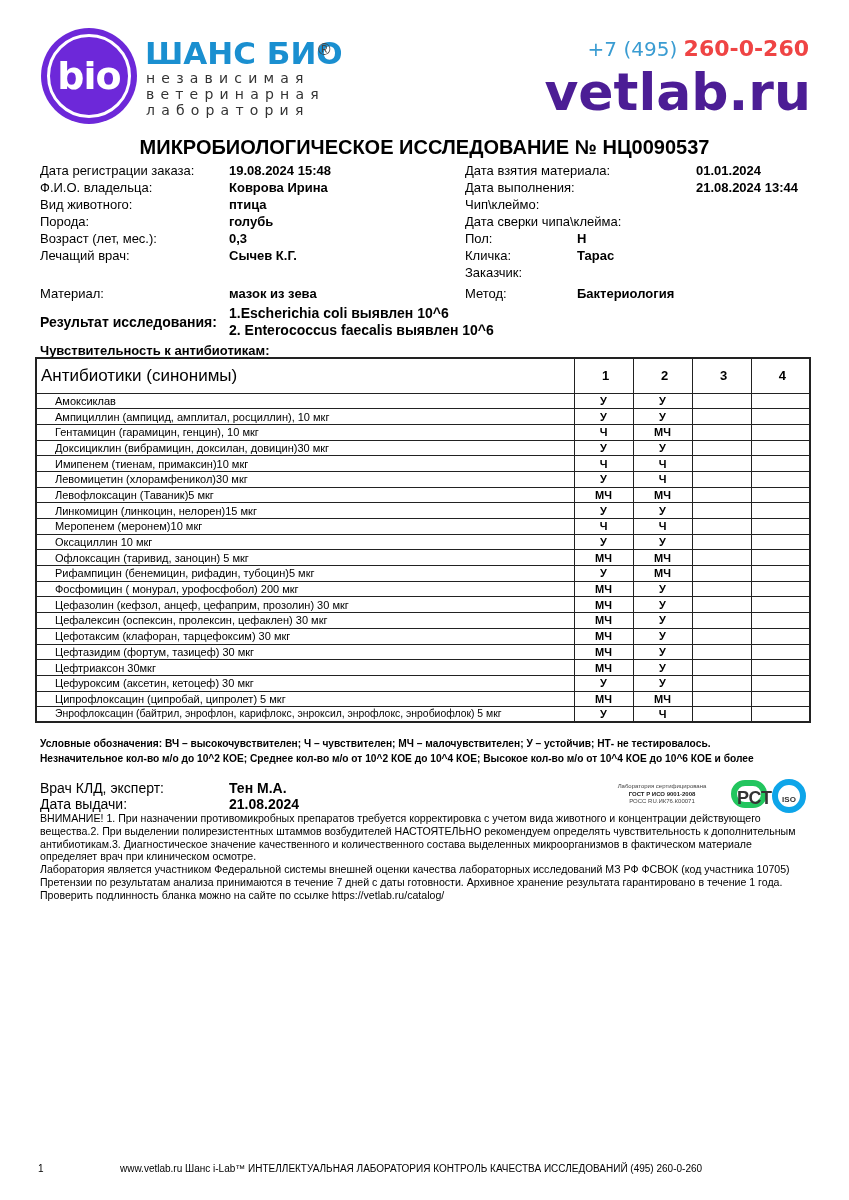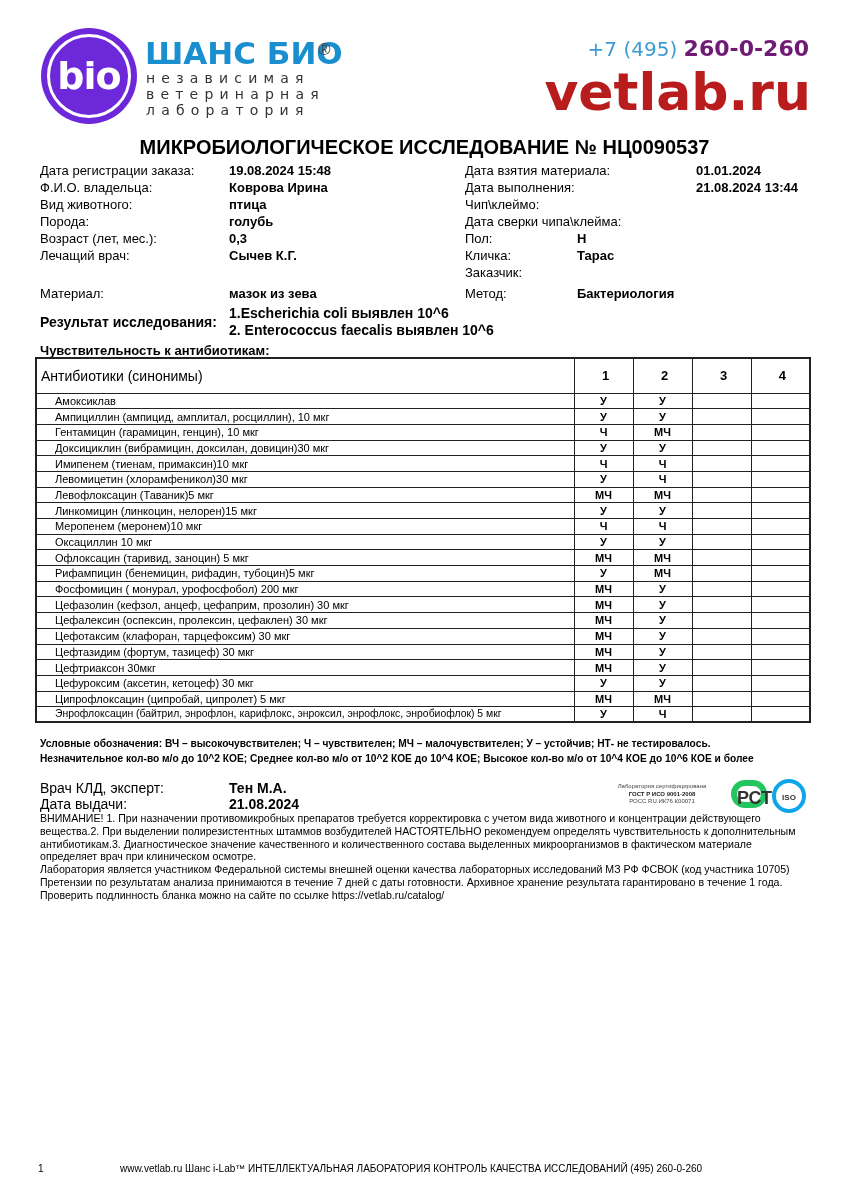--- a/index.html
+++ b/index.html
@@ -7,51 +7,51 @@
   body { position:relative; font-family:"Liberation Sans", sans-serif; color:#000; overflow:hidden; }
 
   .logo-circle { position:absolute; left:41px; top:28px; width:96px; height:96px; border-radius:50%; background:#6d28d9; }
   .logo-circle .ring { position:absolute; left:6px; top:6px; width:84px; height:84px; border-radius:50%; border:3px solid #fff; }
   .logo-circle .bio { position:absolute; left:0; top:26px; width:96px; text-align:center; color:#fff; font-weight:bold; font-size:38px; letter-spacing:-1px; font-family:"DejaVu Sans", sans-serif; }
   .brand-name { position:absolute; left:145px; top:35px; color:#1a8fd0; font-weight:bold; font-size:31px; letter-spacing:0px; font-family:"DejaVu Sans", sans-serif; }
   .brand-reg { position:absolute; left:318px; top:40px; color:#444; font-size:17px; }
   .brand-sub { position:absolute; left:146px; font-size:14px; letter-spacing:6.2px; color:#333; font-family:"DejaVu Sans", sans-serif; }
 
   .phone { position:absolute; right:40px; top:36px; font-size:20px; color:#3a9cd2; font-family:"DejaVu Sans", sans-serif; }
-  .phone b { color:#701a75; font-size:22px; }
-  .site { position:absolute; right:38px; top:62px; font-size:52px; font-weight:bold; color:#b91c1c; letter-spacing:0px; font-family:"DejaVu Sans", sans-serif; }
+  .phone b { color:#ef4444; font-size:22px; }
+  .site { position:absolute; right:38px; top:62px; font-size:52px; font-weight:bold; color:#4c1d95; letter-spacing:0px; font-family:"DejaVu Sans", sans-serif; }
 
   .title { position:absolute; left:0; width:849px; top:136px; text-align:center; font-size:20px; font-weight:bold; }
 
   .kv { position:absolute; font-size:13px; line-height:17px; white-space:nowrap; }
   .kv.b { font-weight:bold; }
 
   .result-label { position:absolute; left:40px; top:314px; font-size:14px; font-weight:bold; }
   .result-line { position:absolute; left:229px; font-size:14px; font-weight:bold; }
 
   .sens-title { position:absolute; left:40px; top:343px; font-size:13px; font-weight:bold; }
 
   table.ab { position:absolute; left:35px; top:357px; width:776px; border-collapse:collapse; font-size:11px; }
   table.ab td { border:1px solid #222; height:15.7px; padding:0 0 0 18px; line-height:14px; }
   table.ab td.c { text-align:center; padding:0; font-weight:bold; width:59px; }
-  table.ab tr.hdr td { height:35px; font-size:14px; padding-left:4px; }
+  table.ab tr.hdr td { height:35px; font-size:17px; padding-left:4px; }
   table.ab tr.hdr td.c { font-size:13px; }
   table.ab { border:2px solid #222; }
 
   .legend { position:absolute; left:40px; font-size:10.2px; font-weight:bold; white-space:nowrap; }
 
   .sig { position:absolute; font-size:14px; }
   .sig.b { font-weight:bold; }
 
   .warn { position:absolute; left:40px; top:812px; width:770px; font-size:10.6px; line-height:12.8px; }
 
   .cert { position:absolute; left:604px; top:783px; width:116px; text-align:center; font-size:6px; line-height:7.5px; color:#444; }
   .cert b { color:#222; }
   .rst { position:absolute; left:731px; top:780px; width:36px; height:28px; border:6px solid #22c55e; border-radius:14px; font-size:18px; font-weight:bold; text-align:center; line-height:24px; color:#333; }
-  .iso { position:absolute; left:772px; top:779px; width:34px; height:34px; border:4px solid #0ea5e9; border-radius:50%; font-size:8px; font-weight:bold; text-align:center; line-height:30px; color:#333; }
+  .iso { position:absolute; left:772px; top:779px; width:34px; height:34px; border:6px solid #0ea5e9; border-radius:50%; font-size:8px; font-weight:bold; text-align:center; line-height:30px; color:#333; }
 
   .footer-page { position:absolute; left:38px; top:1163px; font-size:10px; }
   .footer-text { position:absolute; left:120px; top:1163px; font-size:10px; }
 </style>
 </head>
 <body>
 
 <div class="logo-circle">
   <div class="ring"></div>
   <div class="bio">bio</div>

